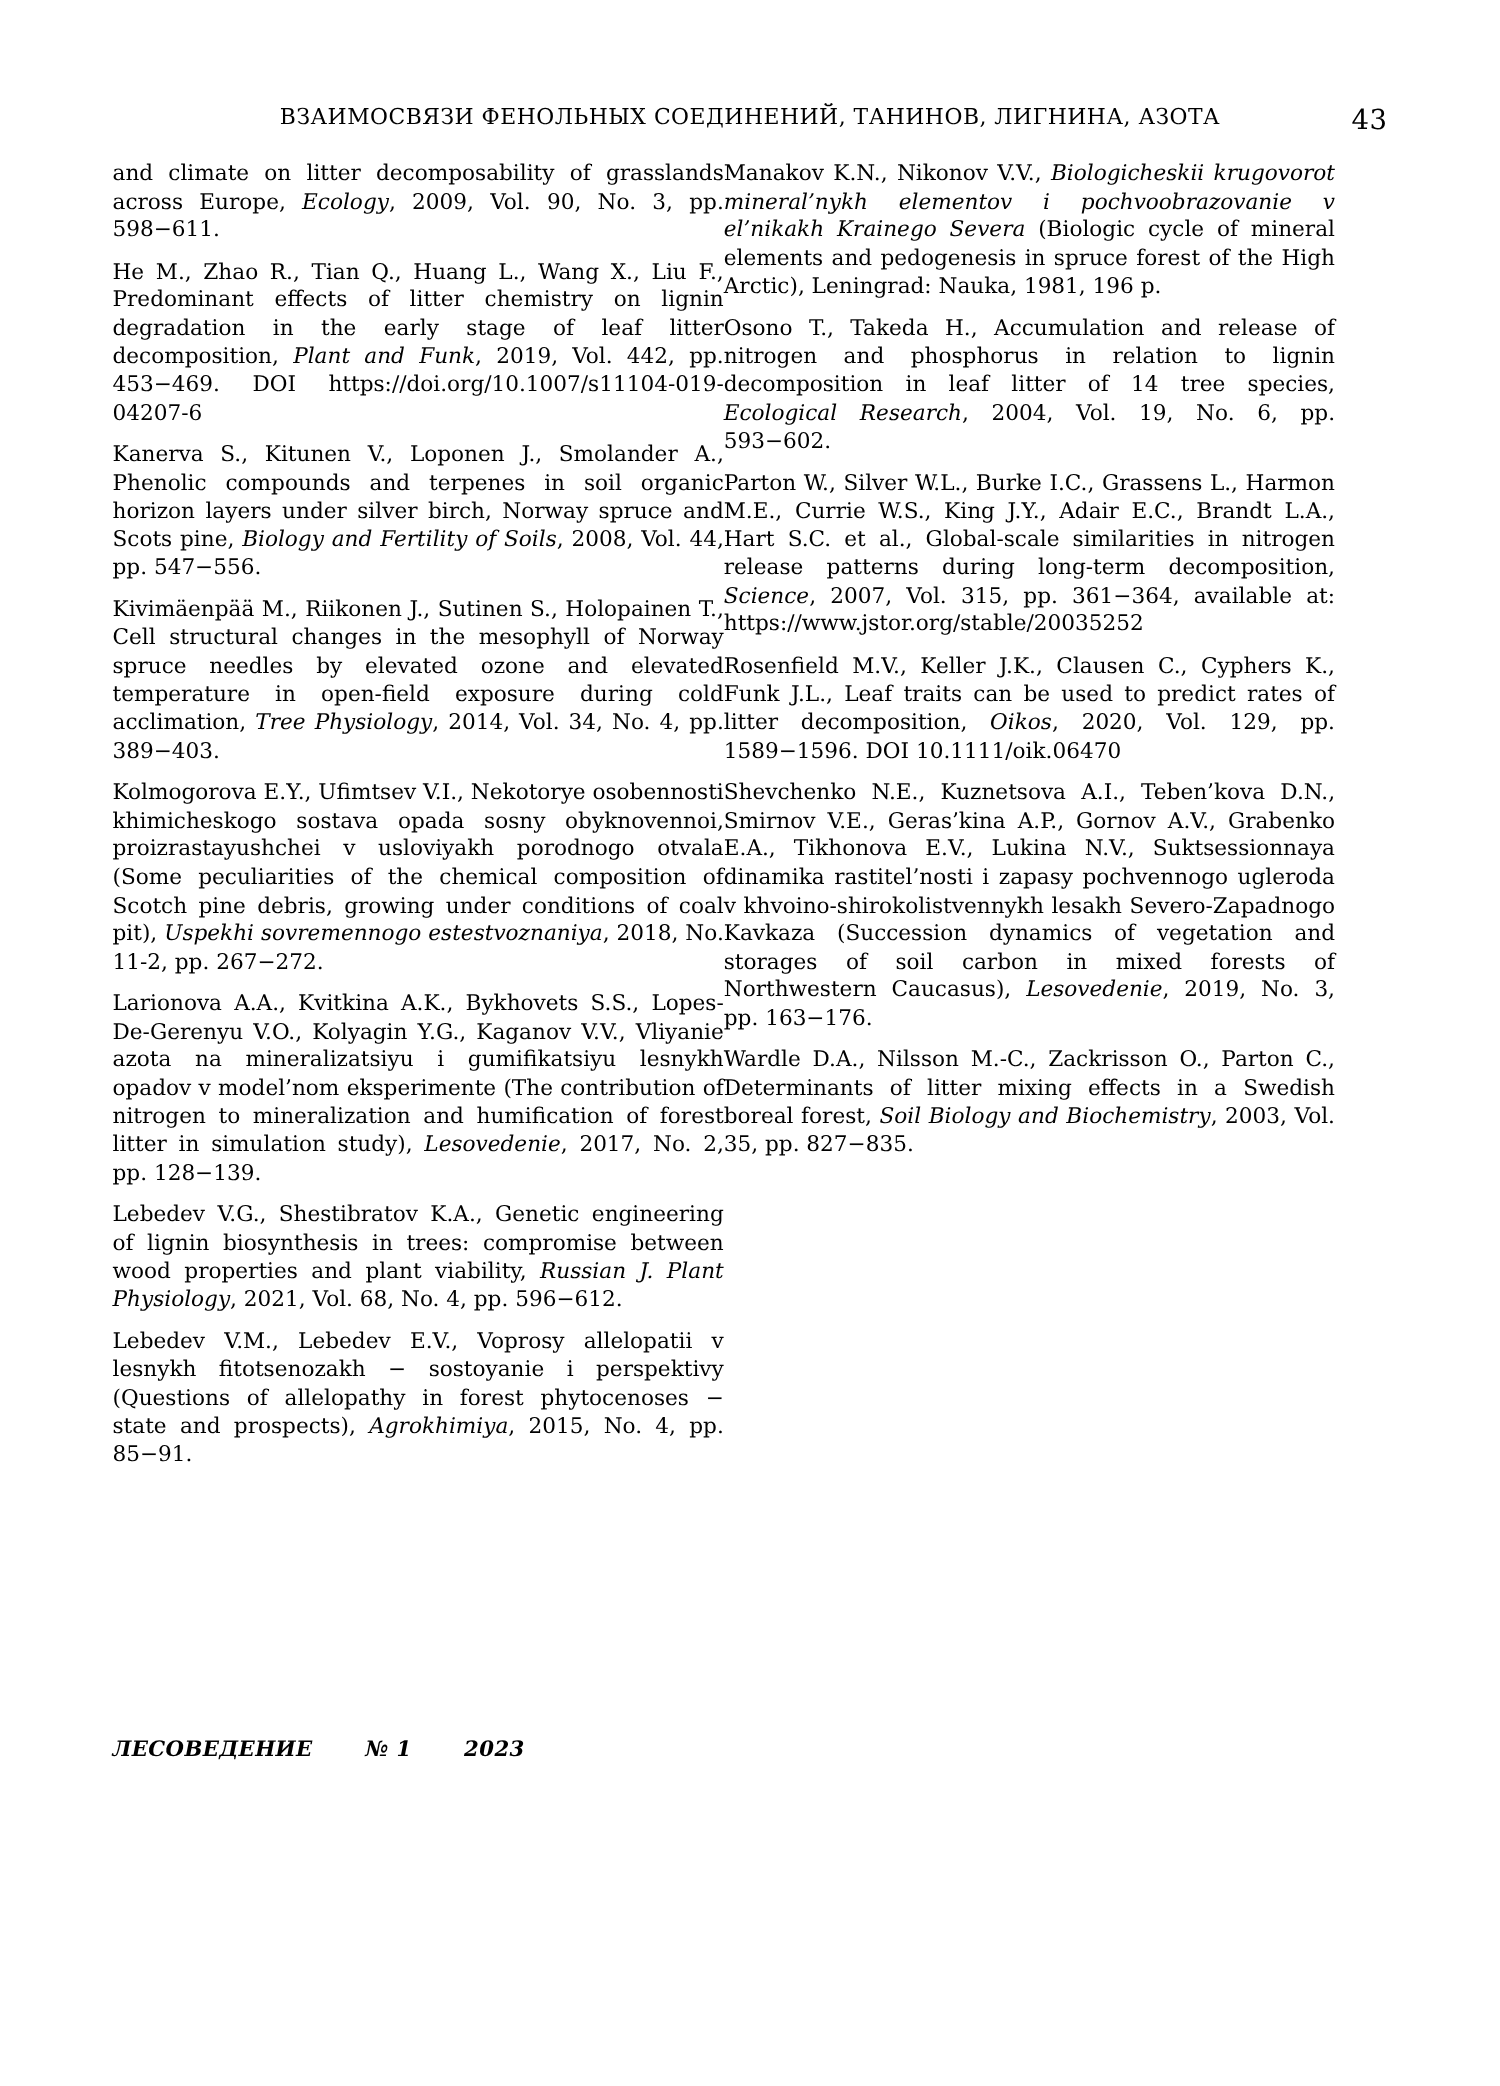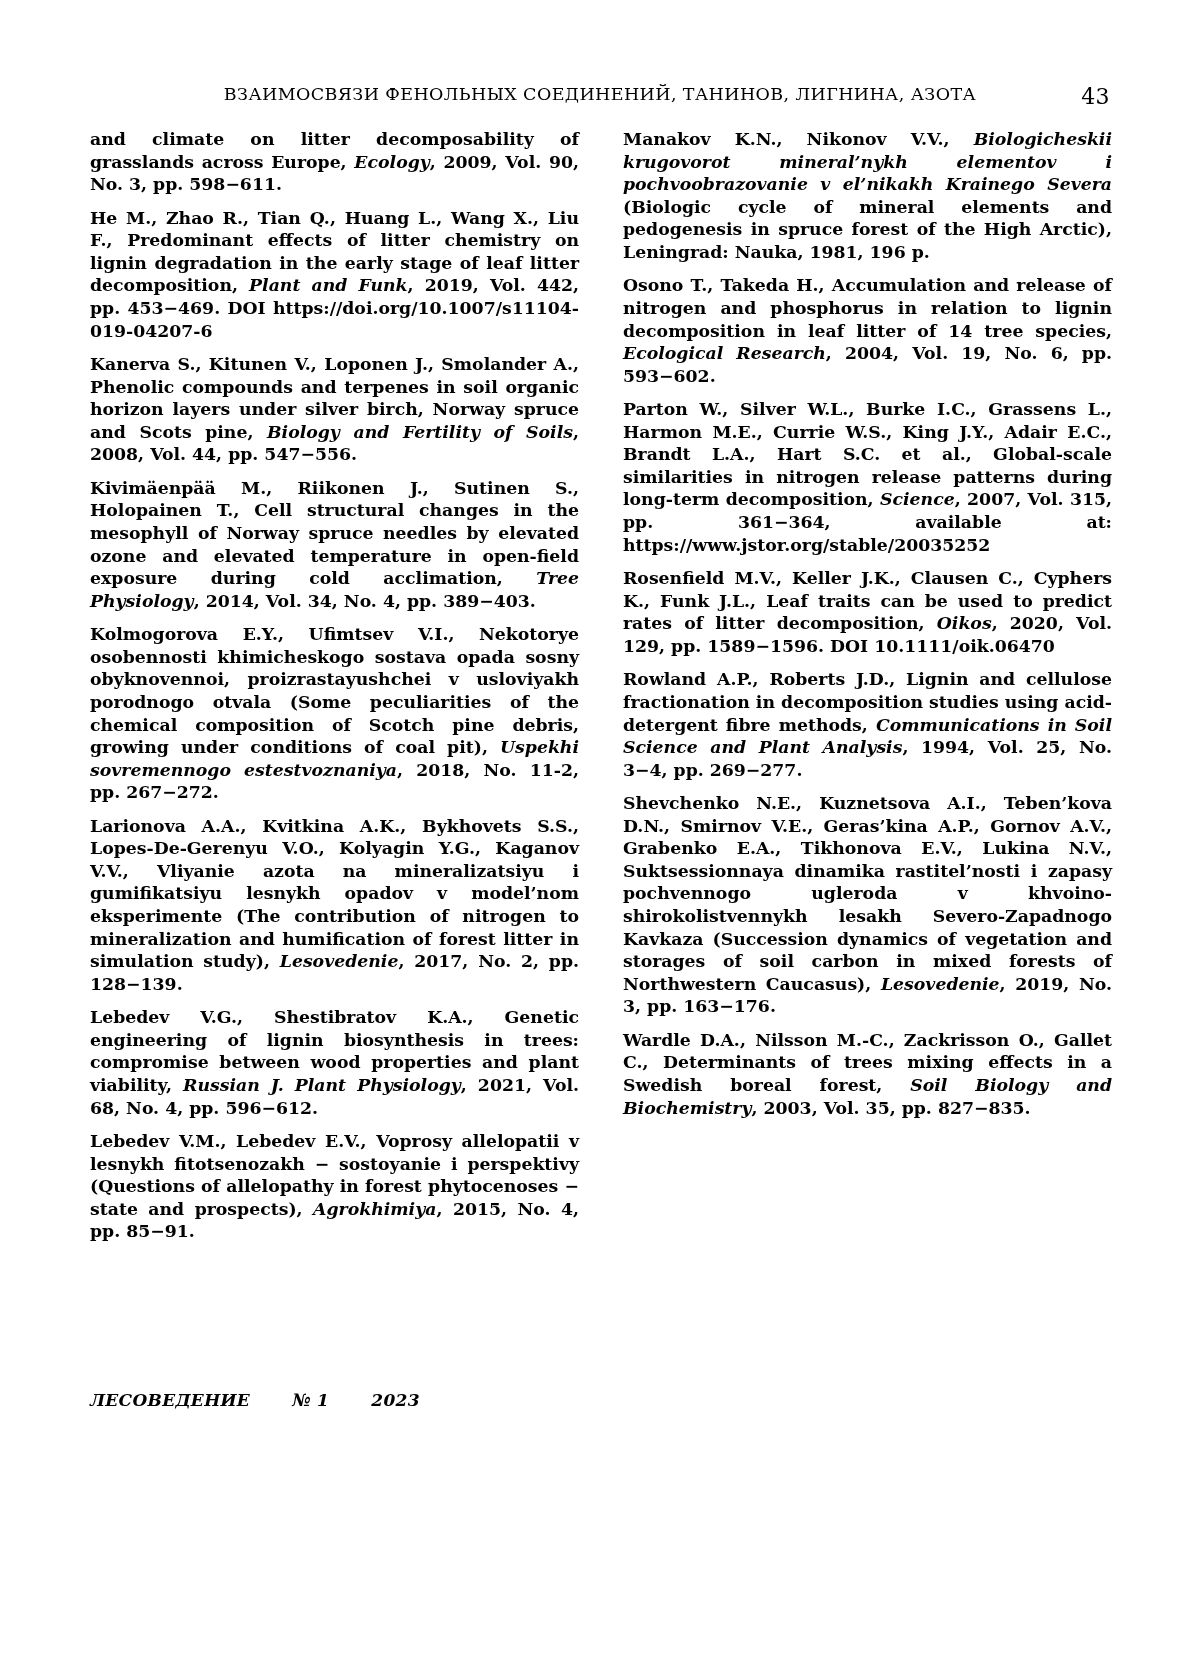--- a/index.html
+++ b/index.html
@@ -37,22 +37,20 @@
     right: 0;
     top: 0;
     font-size: 22px;
   }
   .columns {
     position: absolute;
     top: 128px;
     left: 90px;
     width: 1022px;
     display: flex;
-    gap: 44px;
-    font-weight: bold;
   }
   .col {
     width: 489px;
   }
   .ref {
     font-size: 17.3px;
     line-height: 1.305;
     text-align: justify;
     text-justify: inter-word;
     margin: 0 0 11px 0;
@@ -105,23 +103,22 @@
         <p class="ref"><span>Kolmogorova E.Y., Ufimtsev V.I., Nekotorye osobennosti khimicheskogo sostava opada sosny obyknovennoi, proizrastayushchei v usloviyakh porodnogo otvala (Some peculiarities of the chemical composition of Scotch pine debris, growing under conditions of coal pit), </span><i>Uspekhi sovremennogo estestvoznaniya</i><span>, 2018, No. 11-2, pp. 267−272.</span></p>
         <p class="ref"><span>Larionova A.A., Kvitkina A.K., Bykhovets S.S., Lopes-De-Gerenyu V.O., Kolyagin Y.G., Kaganov V.V., Vliyanie azota na mineralizatsiyu i gumifikatsiyu lesnykh opadov v model’nom eksperimente (The contribution of nitrogen to mineralization and humification of forest litter in simulation study), </span><i>Lesovedenie</i><span>, 2017, No. 2, pp. 128−139.</span></p>
         <p class="ref"><span>Lebedev V.G., Shestibratov K.A., Genetic engineering of lignin biosynthesis in trees: compromise between wood properties and plant viability, </span><i>Russian J. Plant Physiology</i><span>, 2021, Vol. 68, No. 4, pp. 596−612.</span></p>
         <p class="ref"><span>Lebedev V.M., Lebedev E.V., Voprosy allelopatii v lesnykh fitotsenozakh − sostoyanie i perspektivy (Questions of allelopathy in forest phytocenoses − state and prospects), </span><i>Agrokhimiya</i><span>, 2015, No. 4, pp. 85−91.</span></p>
       </div>
     <div class="col" id="right-column">
         <p class="ref"><span>Manakov K.N., Nikonov V.V., </span><i>Biologicheskii krugovorot mineral’nykh elementov i pochvoobrazovanie v el’nikakh Krainego Severa</i><span> (Biologic cycle of mineral elements and pedogenesis in spruce forest of the High Arctic), Leningrad: Nauka, 1981, 196 p.</span></p>
         <p class="ref"><span>Osono T., Takeda H., Accumulation and release of nitrogen and phosphorus in relation to lignin decomposition in leaf litter of 14 tree species, </span><i>Ecological Research</i><span>, 2004, Vol. 19, No. 6, pp. 593−602.</span></p>
         <p class="ref"><span>Parton W., Silver W.L., Burke I.C., Grassens L., Harmon M.E., Currie W.S., King J.Y., Adair E.C., Brandt L.A., Hart S.C. et al., Global-scale similarities in nitrogen release patterns during long-term decomposition, </span><i>Science</i><span>, 2007, Vol. 315, pp. 361−364, available at: https://www.jstor.org/stable/20035252</span></p>
         <p class="ref"><span>Rosenfield M.V., Keller J.K., Clausen C., Cyphers K., Funk J.L., Leaf traits can be used to predict rates of litter decomposition, </span><i>Oikos</i><span>, 2020, Vol. 129, pp. 1589−1596. DOI 10.1111/oik.06470</span></p>
-        <p class="ref"><span>Rowland A.P., Roberts J.D., Lignin and cellulose fractionation in decomposition studies using acid-detergent fibre methods, </span><i>Communications in Soil Science and Plant Analysis</i><span>, 1994, Vol. 25, No. 3−4, pp. 269−277.</span></p>
         <p class="ref"><span>Shevchenko N.E., Kuznetsova A.I., Teben’kova D.N., Smirnov V.E., Geras’kina A.P., Gornov A.V., Grabenko E.A., Tikhonova E.V., Lukina N.V., Suktsessionnaya dinamika rastitel’nosti i zapasy pochvennogo ugleroda v khvoino-shirokolistvennykh lesakh Severo-Zapadnogo Kavkaza (Succession dynamics of vegetation and storages of soil carbon in mixed forests of Northwestern Caucasus), </span><i>Lesovedenie</i><span>, 2019, No. 3, pp. 163−176.</span></p>
-        <p class="ref"><span>Wardle D.A., Nilsson M.-C., Zackrisson O., Gallet C., Determinants of trees mixing effects in a Swedish boreal forest, </span><i>Soil Biology and Biochemistry</i><span>, 2003, Vol. 35, pp. 827−835.</span></p>
+        <p class="ref"><span>Wardle D.A., Nilsson M.-C., Zackrisson O., Parton C., Determinants of litter mixing effects in a Swedish boreal forest, </span><i>Soil Biology and Biochemistry</i><span>, 2003, Vol. 35, pp. 827−835.</span></p>
       </div>
   </div>
 
   <div class="footer">
     <span>ЛЕСОВЕДЕНИЕ</span>
     <span class="f-issue">№ 1</span>
     <span class="f-year">2023</span>
   </div>
 
 </div>

